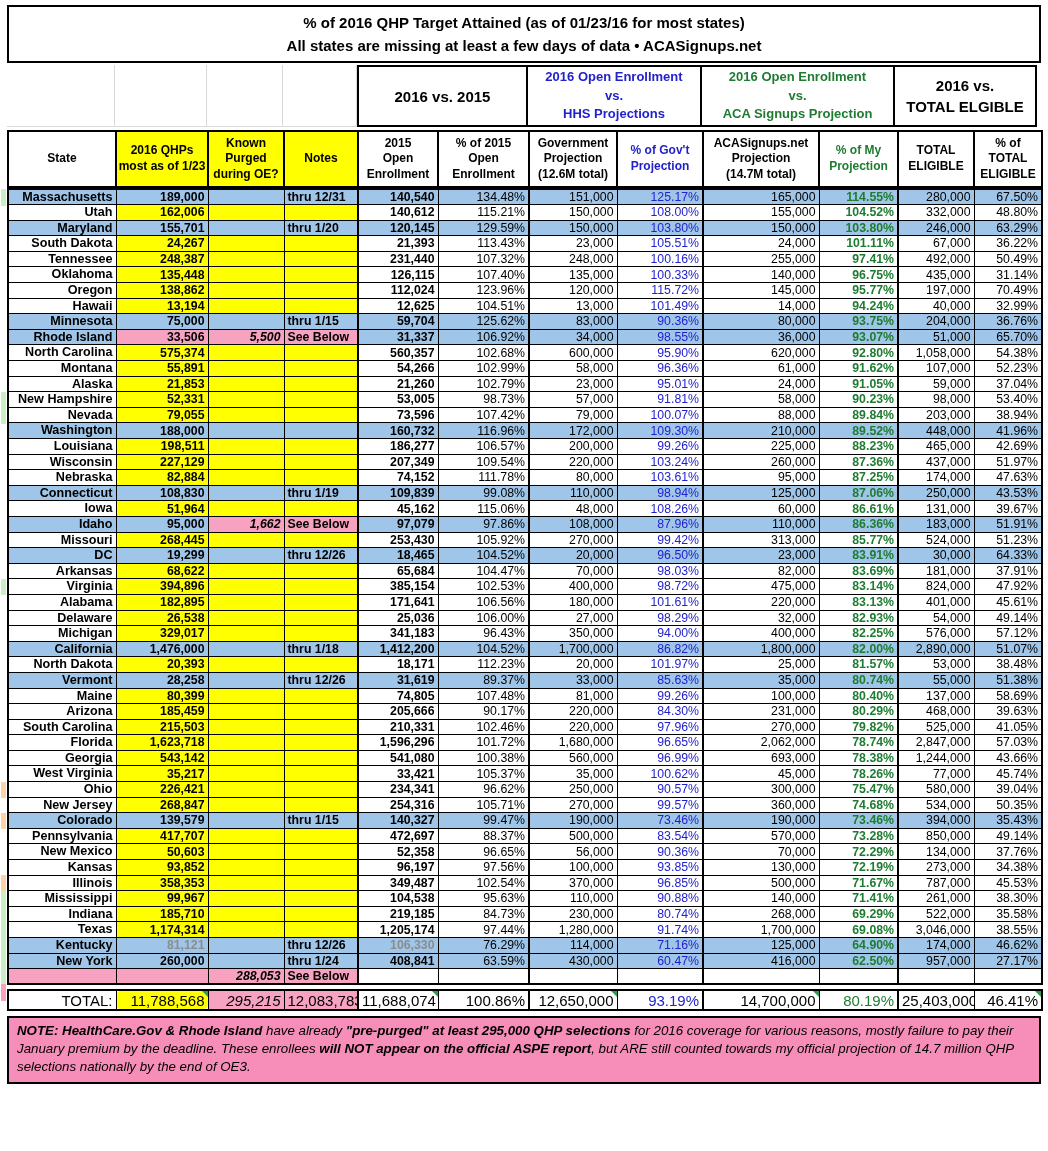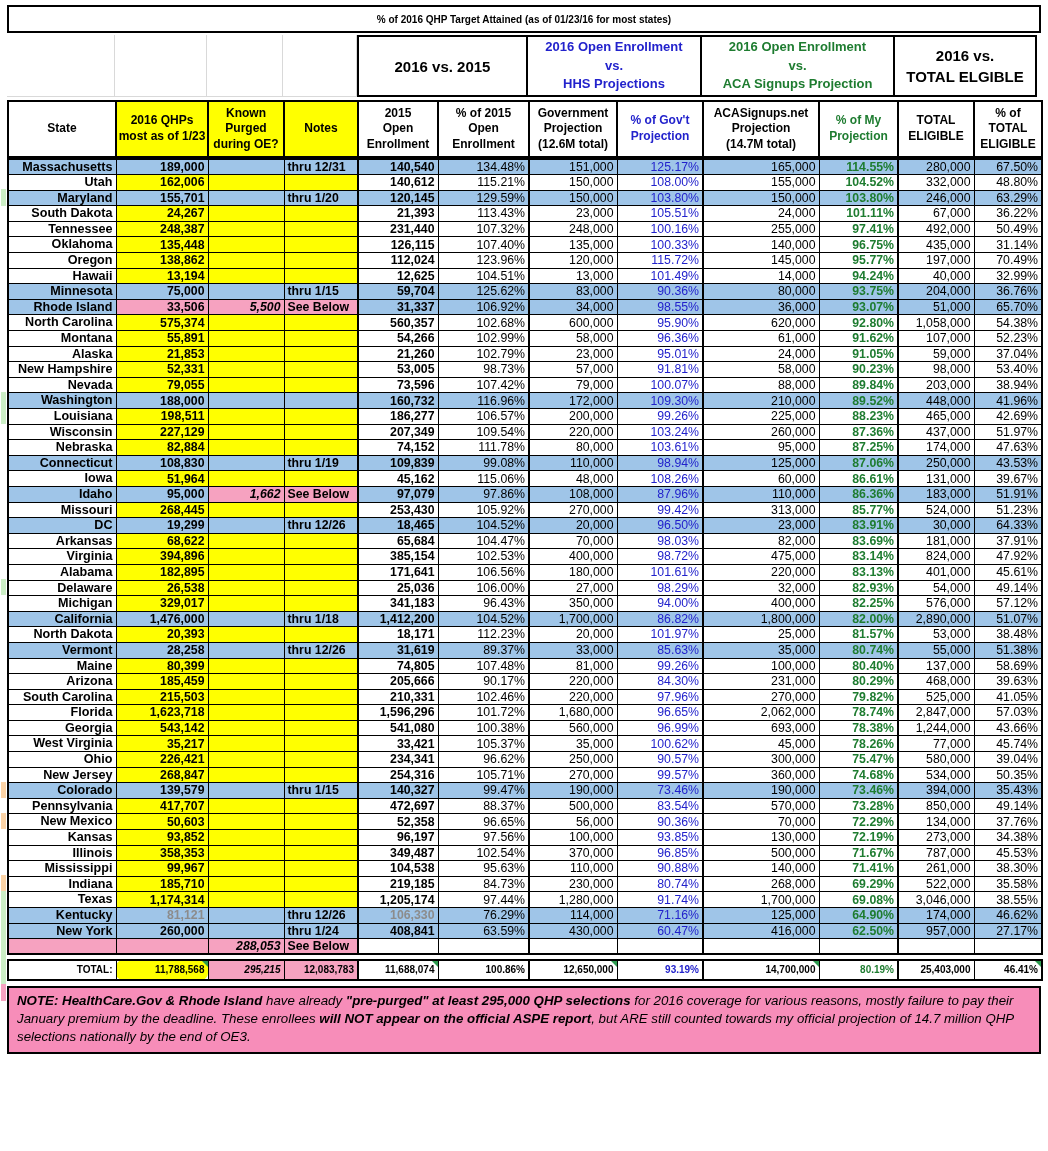--- a/index.html
+++ b/index.html
@@ -8,21 +8,21 @@
     --ggreen:#CBEEC5; --gpeach:#FBD3A6;
   }
   *{box-sizing:border-box;}
   html,body{margin:0;padding:0;}
   body{width:1048px;background:#fff;font-family:"Liberation Sans","DejaVu Sans",sans-serif;color:#000;position:relative;}
   #page{position:relative;width:1048px;padding:5px 7px 4px 7px;}
   #gutter{position:absolute;left:1px;top:0;width:5px;height:100%;}
   .gutter-seg{position:absolute;left:0;width:5px;}
 
   
-  .title-block{width:1034px;border:2px solid #000;text-align:center;font-weight:bold;font-size:10px;line-height:1.5;padding:5px 0 4px 0;background:#fff;}
+  .title-block{width:1034px;border:2px solid #000;text-align:center;font-weight:bold;font-size:15px;line-height:1.5;padding:5px 0 4px 0;background:#fff;}
 
   
   .band{display:flex;width:1034px;margin-top:2px;height:62px;align-items:stretch;}
   .band-spacer{display:flex;width:350px;}
   .band-spacer .ph{border-right:1px solid #D9D9D9;border-bottom:1px solid #D9D9D9;}
   .ph1{width:108px;} .ph2{width:92px;} .ph3{width:76px;} .ph4{width:74px;}
   .gcell{border:2px solid #000;display:flex;align-items:center;justify-content:center;text-align:center;font-weight:bold;white-space:pre-line;background:#fff;}
   .gcell+.gcell{margin-left:-2px;}
   .gw-vs2015{width:171px;font-size:15px;}
   .gw-hhs{width:176px;font-size:13px;line-height:1.45;color:var(--tblue);}
@@ -56,21 +56,21 @@
   .total-table td.col-oe2015,.total-table td.col-gov,.total-table td.col-aca,.total-table td.col-eligible{border-left-width:2px;}
 
   tr.row-y td.col-qhps,tr.row-y td.col-purged,tr.row-y td.col-notes{background:var(--yellow);}
   tr.row-b td{background:var(--rowblue);}
   td.pink{background:var(--pink) !important;}
   td.gray{color:var(--gray);}
   td.flag{position:relative;}
   td.flag::after{content:'';position:absolute;top:0;right:0;width:0;height:0;border-top:6px solid #2E9B50;border-left:6px solid transparent;}
 
   .total-table{margin-top:4px;border:2px solid #000;}
-  .total-table td{border:1px solid #000;height:20px;font-size:10px;font-weight:bold;line-height:1;padding:0 3px;white-space:nowrap;background:#fff;}
+  .total-table td{border:1px solid #000;height:20px;font-size:15px;font-weight:normal;line-height:1;padding:0 3px;white-space:nowrap;background:#fff;}
   .total-table td.col-pct_gov{color:var(--tblue);}
   .total-table td.col-pct_my{color:var(--tgreen);}
   .total-table td{text-align:right;}
   .total-table td.yellow{background:var(--yellow);border-radius:7px;}
   .total-table td.pinkc{background:var(--pink);}
 
   .footnote{margin-top:5px;width:1034px;border:2px solid #000;background:var(--notepink);font-style:italic;font-size:13.3px;line-height:1.35;padding:4px 0 6px 8px;}
   .footnote .b{font-weight:bold;}
 </style>
 </head>
@@ -89,20 +89,21 @@
       <div class="gutter-seg" style="top: 906.312px; height: 16.5938px; background: rgb(203, 238, 197);"></div>
       <div class="gutter-seg" style="top: 921.906px; height: 16.5938px; background: rgb(203, 238, 197);"></div>
       <div class="gutter-seg" style="top: 937.5px; height: 16.5938px; background: rgb(203, 238, 197);"></div>
       <div class="gutter-seg" style="top: 953.094px; height: 16.5938px; background: rgb(203, 238, 197);"></div>
       <div class="gutter-seg" style="top: 968.688px; height: 16.5938px; background: rgb(203, 238, 197);"></div>
       <div class="gutter-seg" style="top: 984.281px; height: 16.5938px; background: rgb(246, 162, 192);"></div>
     </div>
 
   <div class="title-block">
     <div>% of 2016 QHP Target Attained (as of 01/23/16 for most states)</div>
+    <div>All states are missing at least a few days of data • ACASignups.net</div>
   </div>
 
   <div class="band">
     <div class="band-spacer">
       <div class="ph ph1"></div>
       <div class="ph ph2"></div>
       <div class="ph ph3"></div>
       <div class="ph ph4"></div>
     </div>
     <div class="gcell gw-vs2015">2016 vs. 2015</div>

